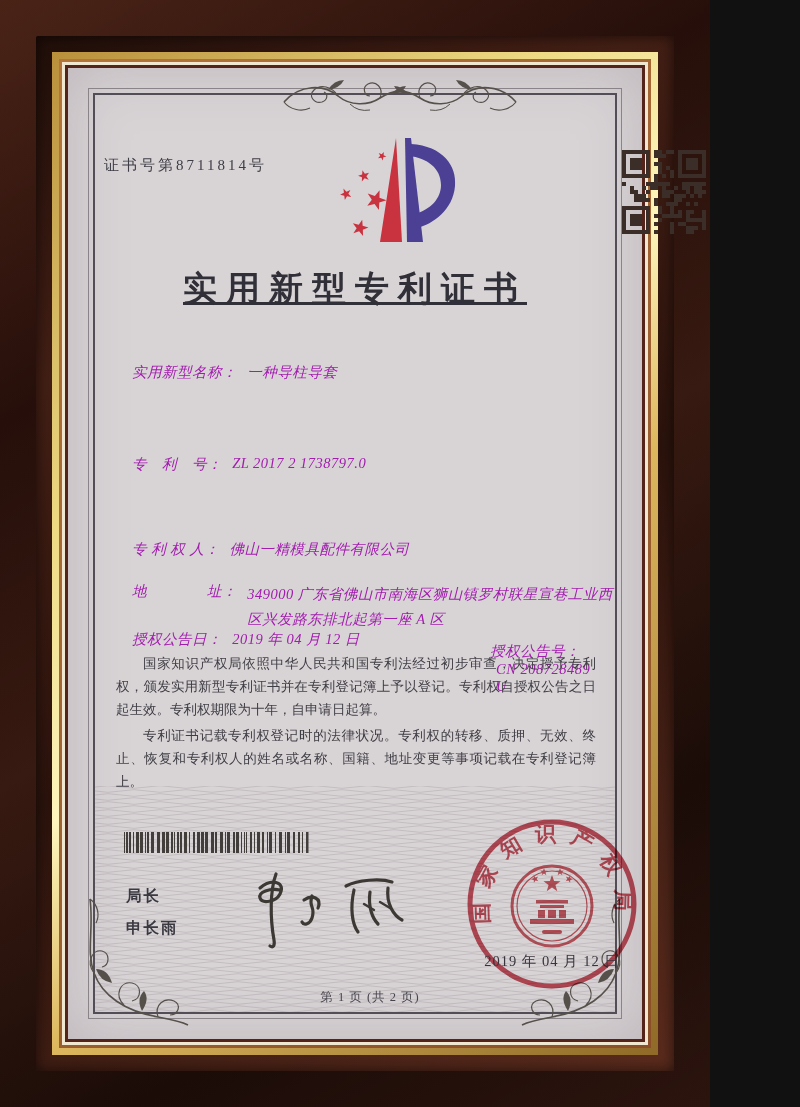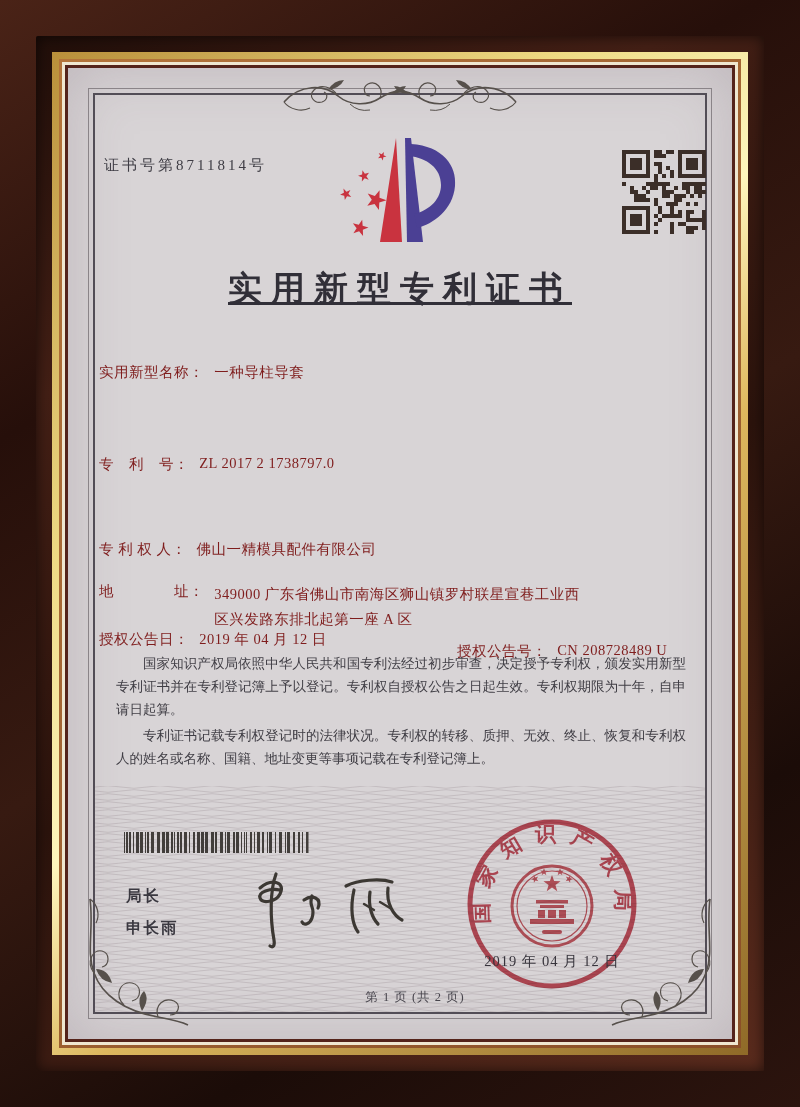--- a/index.html
+++ b/index.html
@@ -1,16 +1,16 @@
 <!DOCTYPE html>
 <html><head>
 <meta charset="utf-8">
 <style>
   html,body{margin:0;padding:0;background:#111;}
-  .photo{position:relative;width:800px;height:1107px;overflow:hidden;
+  .photo{position:relative;width:710px;height:1107px;overflow:hidden;
          font-family:"Liberation Serif","DejaVu Serif",serif;}
   
   .wood{position:absolute;inset:0;
         background:linear-gradient(150deg,#4a2317 0%,#260f0a 28%,#371a11 52%,#1b0c08 78%,#2c140e 100%);}
   .wood-bevel{position:absolute;inset:36px;border-radius:2px;
         background:linear-gradient(330deg,#5a2b1d 0%,#2b130c 45%,#431f15 75%,#200e09 100%);
         box-shadow:inset 0 0 14px rgba(0,0,0,.6);}
   .gold{position:absolute;inset:52px;
         background:linear-gradient(135deg,#b98f3a 0%,#eeda84 30%,#fdf5bd 48%,#ddb75e 62%,#8f6a28 100%);}
   .gold-line{position:absolute;inset:59px;background:linear-gradient(135deg,#b4743a,#8a4f28);}
@@ -24,21 +24,21 @@
   .orn-top{position:absolute;left:212px;top:6px;z-index:4;}
   .orn-bl{position:absolute;left:14px;bottom:12px;z-index:4;}
   .orn-br{position:absolute;right:14px;bottom:12px;z-index:4;transform:scaleX(-1);}
   .waves{position:absolute;left:27px;right:27px;bottom:27px;height:226px;z-index:1;overflow:hidden;}
   
   .cert-no{position:absolute;left:36px;top:88px;font-size:15px;letter-spacing:3px;color:#3e3c44;z-index:5;}
   .logo{position:absolute;left:262px;top:68px;z-index:5;}
   .qr{position:absolute;left:552px;top:80px;z-index:5;}
   .title{position:absolute;left:0;top:198px;width:100%;text-align:center;font-size:34px;
          font-weight:bold;letter-spacing:9px;color:#312f38;z-index:5;text-decoration:underline;}
-  .frow{position:absolute;left:31px;font-size:14.5px;color:#7f1d1d;z-index:5;letter-spacing:.5px;}
+  .frow{position:absolute;left:64px;font-size:14.5px;color:#a21caf;z-index:5;letter-spacing:.5px;font-style:italic;}
   .frow .lab{display:inline-block;vertical-align:top;}
   .frow .val{display:inline-block;vertical-align:top;margin-left:6px;}
   .frow .val.addr{width:372px;line-height:25px;}
   .grant2{position:absolute;left:358px;top:0;margin-top:12px;}
   .paras{position:absolute;left:48px;right:46px;top:584px;z-index:5;}
   .paras p{margin:0 0 3px 0;font-size:13.5px;line-height:23px;text-indent:2em;
            text-align:justify;color:#403e45;}
   .barcode{position:absolute;left:56px;top:763px;z-index:5;}
   .signer{position:absolute;left:58px;top:818px;z-index:5;font-size:15.5px;color:#3a3840;letter-spacing:2px;font-weight:bold;}
   .signer div{margin-bottom:11px;}

